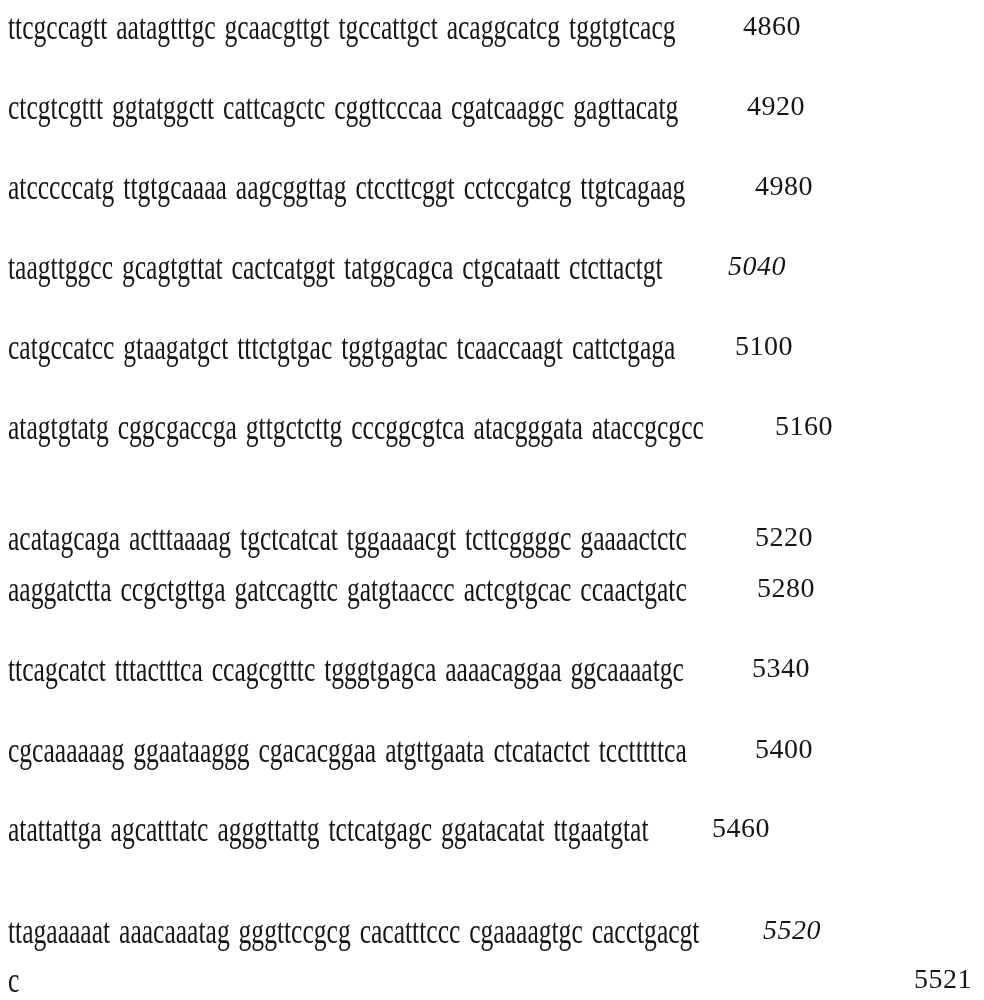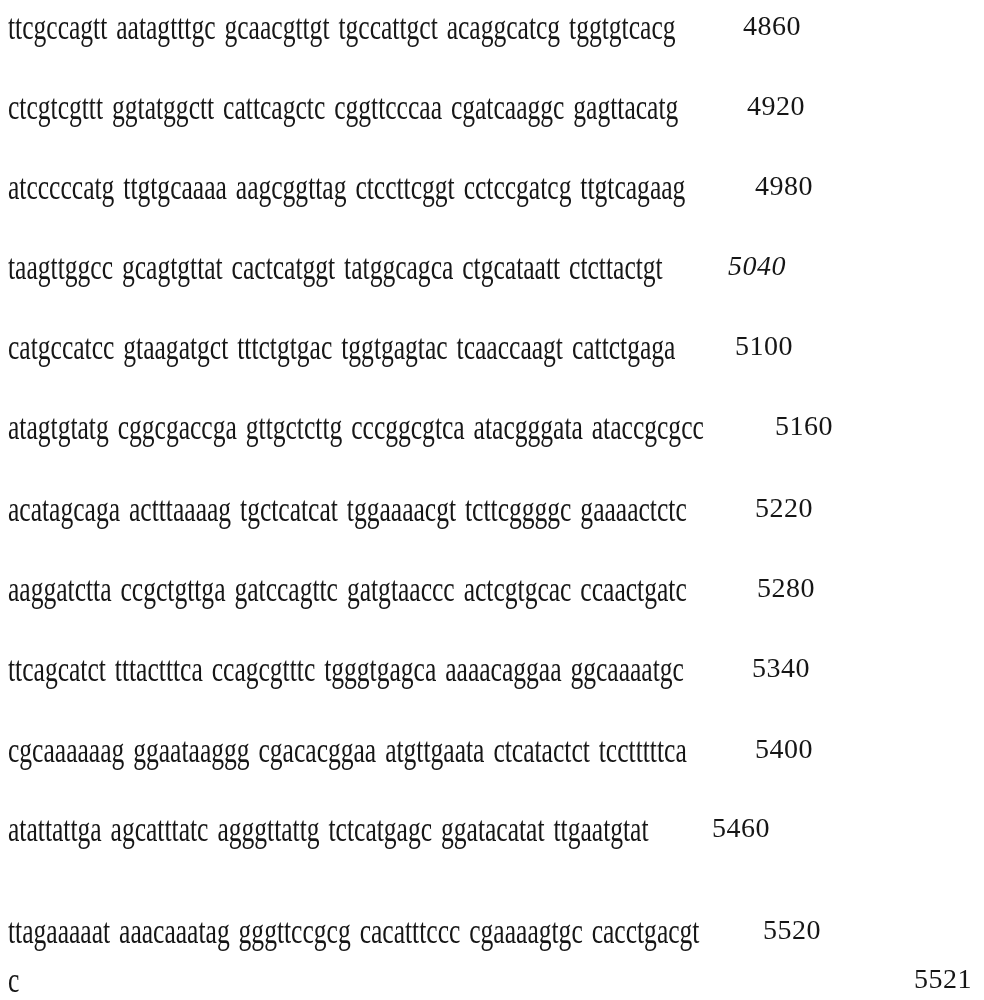--- a/index.html
+++ b/index.html
@@ -71,21 +71,21 @@
         <span class="num" style="left: 728px; font-style: italic;">5040</span>
       </div>
       <div class="row" style="top: 330px;">
         <span class="seq">catgccatcc gtaagatgct tttctgtgac tggtgagtac tcaaccaagt cattctgaga</span>
         <span class="num" style="left: 735px;">5100</span>
       </div>
       <div class="row" style="top: 410px;">
         <span class="seq">atagtgtatg cggcgaccga gttgctcttg cccggcgtca atacgggata ataccgcgcc</span>
         <span class="num" style="left: 775px;">5160</span>
       </div>
-      <div class="row" style="top: 492px;">
+      <div class="row" style="top: 521px;">
         <span class="seq">acatagcaga actttaaaag tgctcatcat tggaaaacgt tcttcggggc gaaaactctc</span>
         <span class="num" style="left: 755px;">5220</span>
       </div>
       <div class="row" style="top: 572px; text-align: center;">
         <span class="seq">aaggatctta ccgctgttga gatccagttc gatgtaaccc actcgtgcac ccaactgatc</span>
         <span class="num" style="left: 757px;">5280</span>
       </div>
       <div class="row" style="top: 652px;">
         <span class="seq">ttcagcatct tttactttca ccagcgtttc tgggtgagca aaaacaggaa ggcaaaatgc</span>
         <span class="num" style="left: 752px;">5340</span>
@@ -93,20 +93,20 @@
       <div class="row" style="top: 733px;">
         <span class="seq">cgcaaaaaag ggaataaggg cgacacggaa atgttgaata ctcatactct tcctttttca</span>
         <span class="num" style="left: 755px;">5400</span>
       </div>
       <div class="row" style="top: 812px;">
         <span class="seq">atattattga agcatttatc agggttattg tctcatgagc ggatacatat ttgaatgtat</span>
         <span class="num" style="left: 712px;">5460</span>
       </div>
       <div class="row" style="top: 914px;">
         <span class="seq">ttagaaaaat aaacaaatag gggttccgcg cacatttccc cgaaaagtgc cacctgacgt</span>
-        <span class="num" style="left: 763px;">5520</span>
+        <span class="num" style="left: 763px; font-style: italic;">5520</span>
       </div>
       <div class="row" style="top: 963px;">
         <span class="seq">c</span>
         <span class="num" style="left: 914px;">5521</span>
       </div>
     </div>
 </div>
 
 </body></html>

